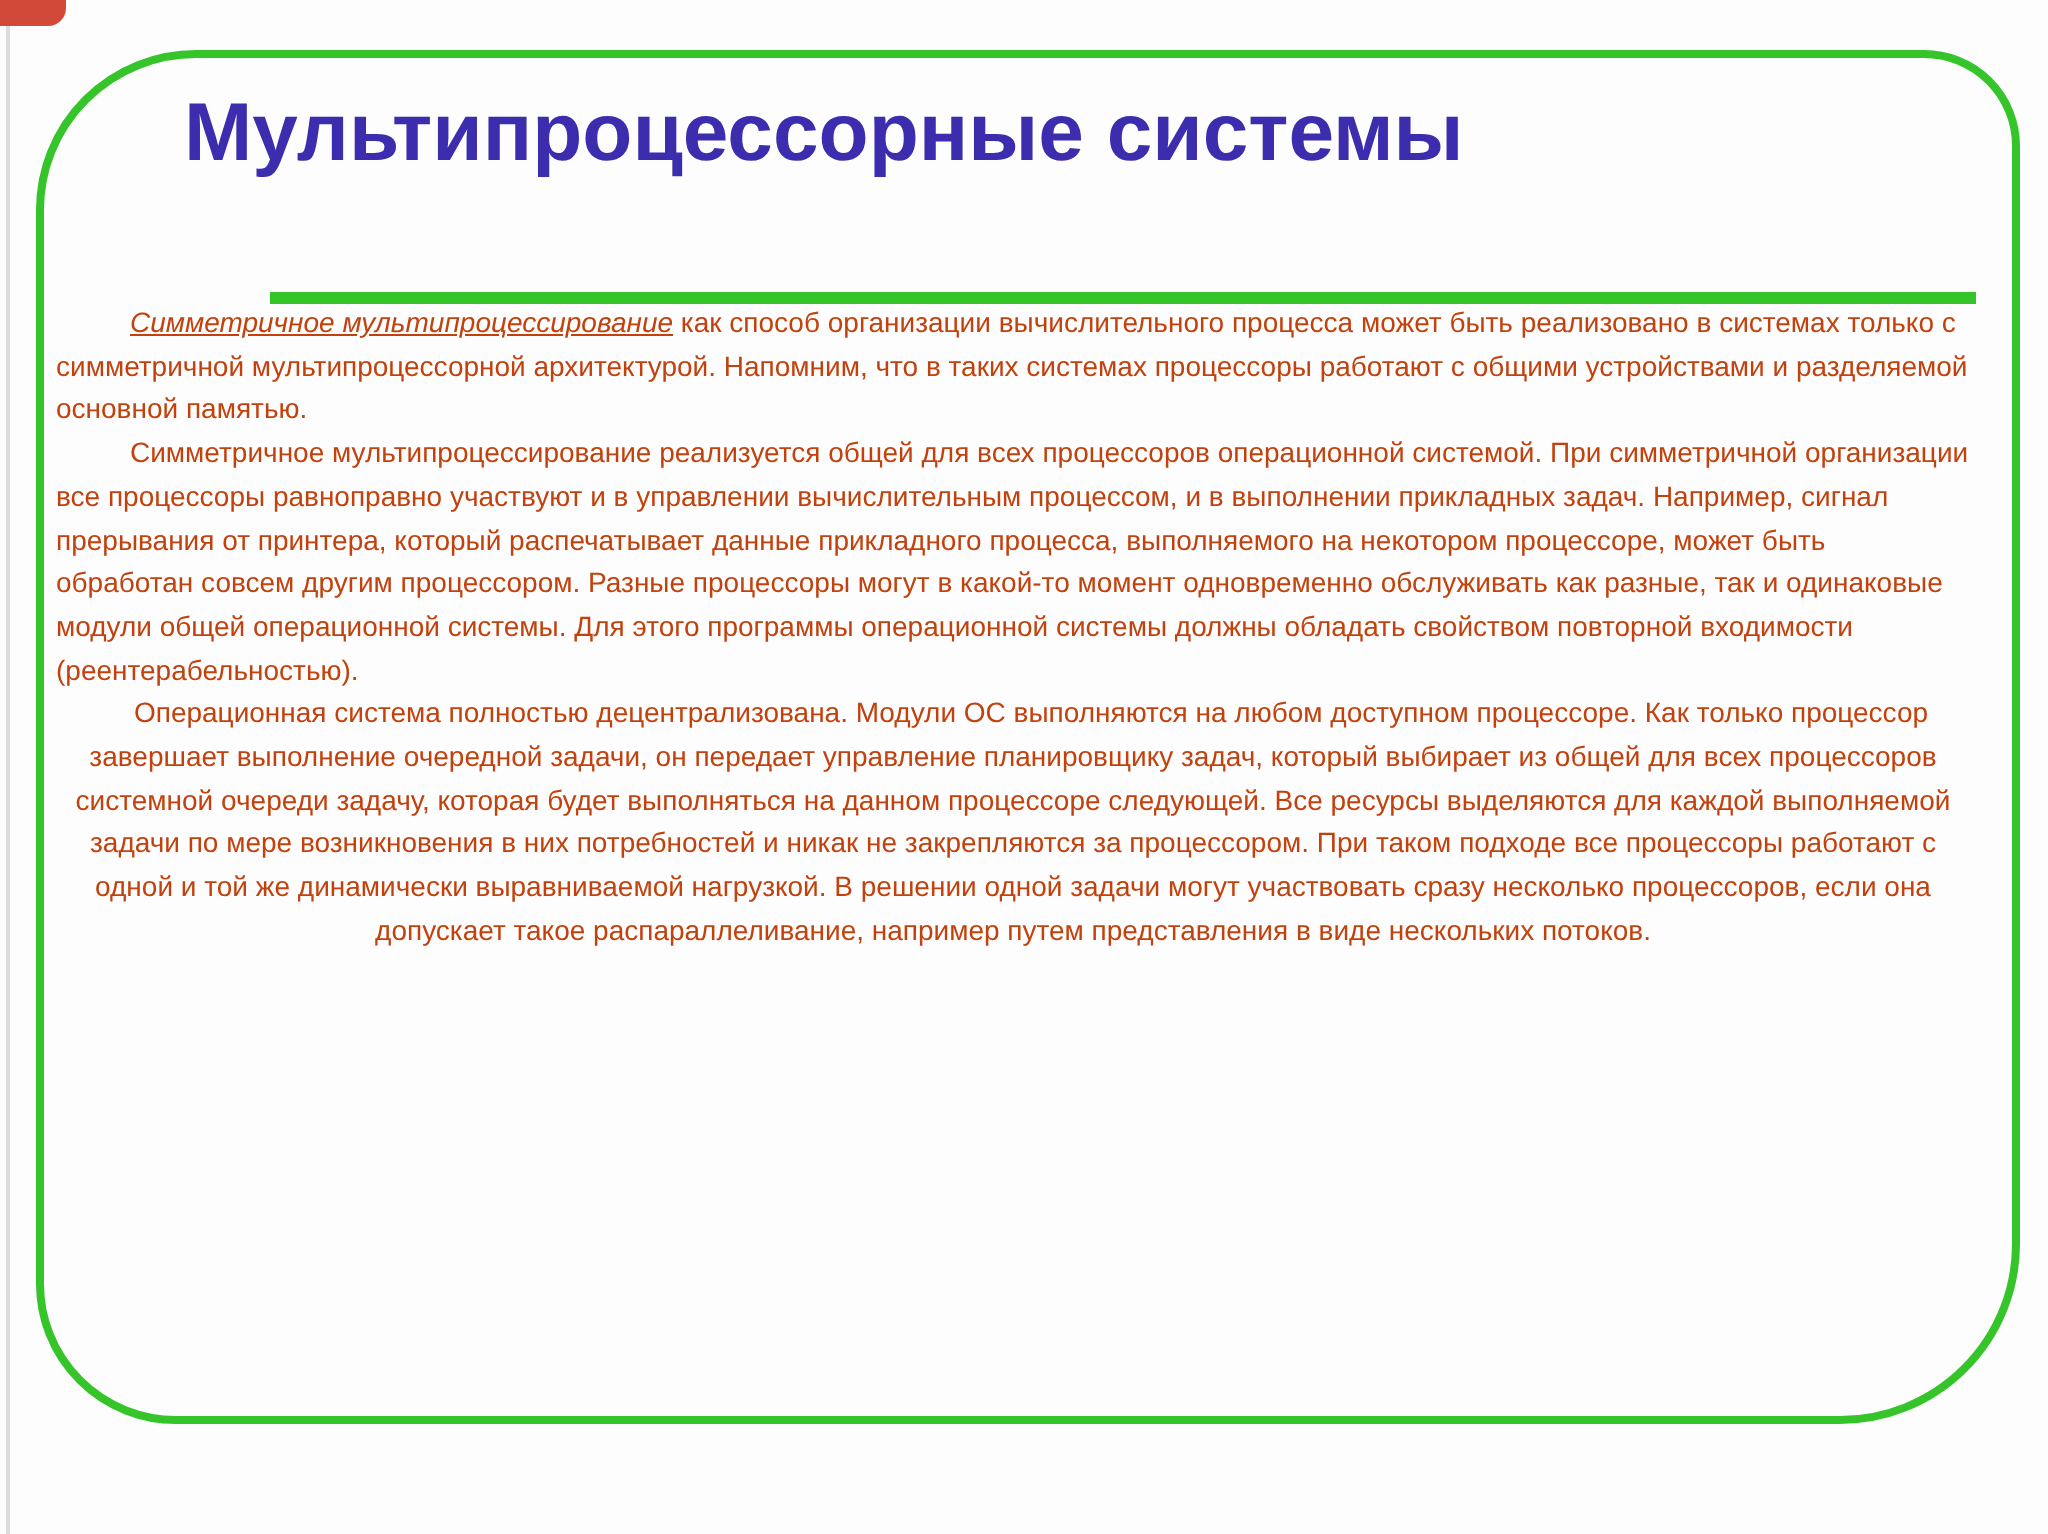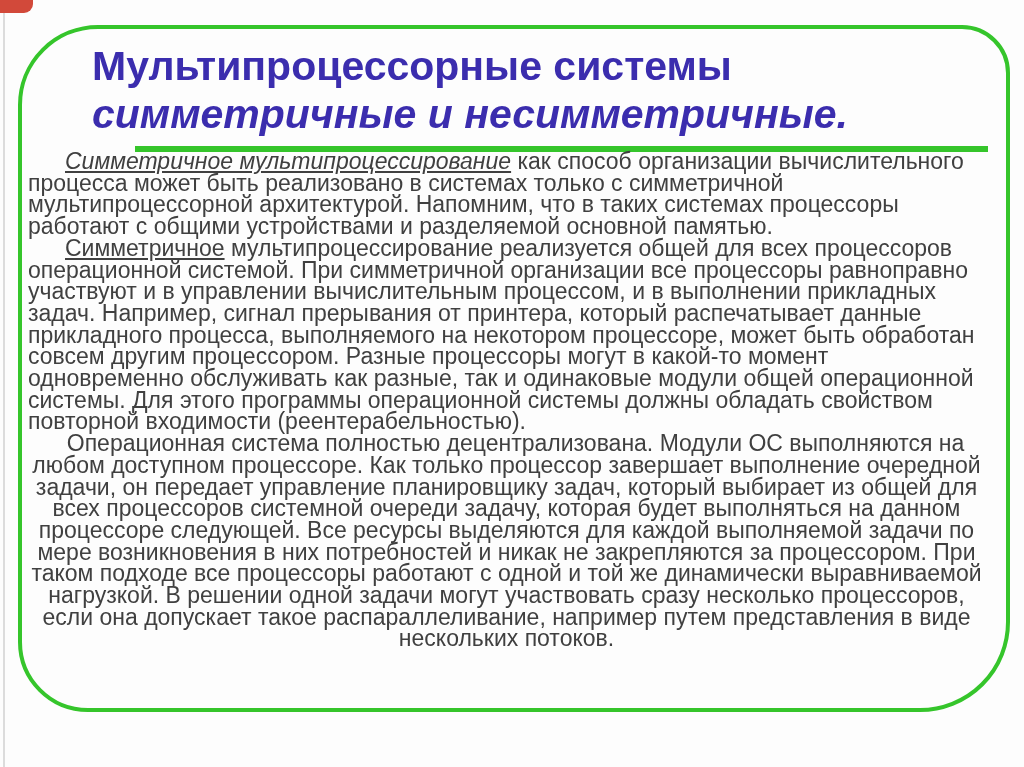--- a/index.html
+++ b/index.html
@@ -47,42 +47,41 @@
   .title-rule {
     position: absolute;
     left: 135px; top: 146px;
     width: 853px; height: 6px;
     background: #35c52b;
   }
   .body-text {
     position: absolute;
     left: 28px; top: 151px;
     width: 957px;
-    color: #404040;
-    font-size: 23px;
+    color: #c2410c;
+    font-size: 14px;
     line-height: 21.7px;
   }
   .body-text p { margin: 0; }
   .indent    { text-indent: 37px; }
   .indent-sm { text-indent: 18px; text-align: center; }
   .lead-italic-underline { font-style: italic; text-decoration: underline; }
-  .lead-underline { text-decoration: underline; }
+  .lead-underline { }
 </style>
 </head>
 <body>
 
 <div class="stage">
 
   <div class="left-edge-line"></div>
   <div class="red-accent"></div>
   <div class="frame"></div>
 
   <div class="title-block">
     <div class="title-line-1">Мультипроцессорные системы</div>
-    <div class="title-line-2">симметричные и несимметричные.</div>
   </div>
 
   <div class="title-rule"></div>
 
   <div class="body-text">
 
     <p class="indent"><span class="lead-italic-underline">Симметричное мультипроцессирование</span><span> как способ организации вычислительного процесса может быть реализовано в системах только с симметричной мультипроцессорной архитектурой. Напомним, что в таких системах процессоры работают с общими устройствами и разделяемой основной памятью.</span></p>
 
     <p class="indent"><span class="lead-underline">Симметричное</span><span> мультипроцессирование реализуется общей для всех процессоров операционной системой. При симметричной организации все процессоры равноправно участвуют и в управлении вычислительным процессом, и в выполнении прикладных задач. Например, сигнал прерывания от принтера, который распечатывает данные прикладного процесса, выполняемого на некотором процессоре, может быть обработан совсем другим процессором. Разные процессоры могут в какой-то момент одновременно обслуживать как разные, так и одинаковые модули общей операционной системы. Для этого программы операционной системы должны обладать свойством повторной входимости (реентерабельностью).</span></p>
 

